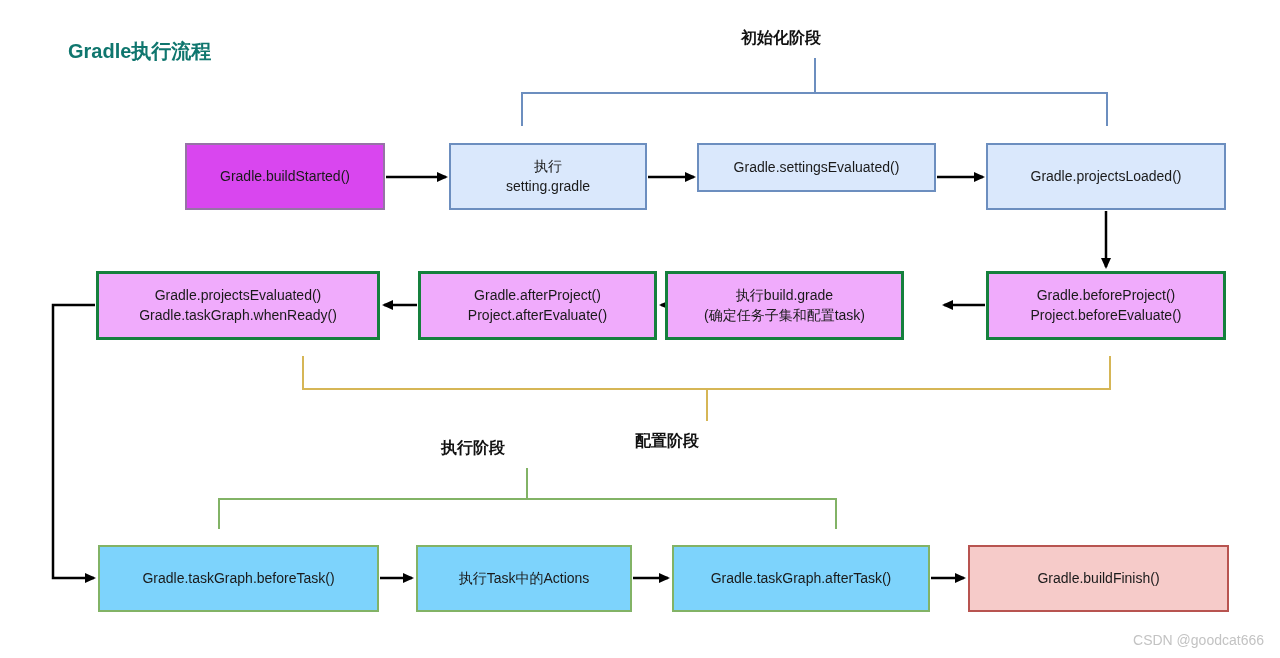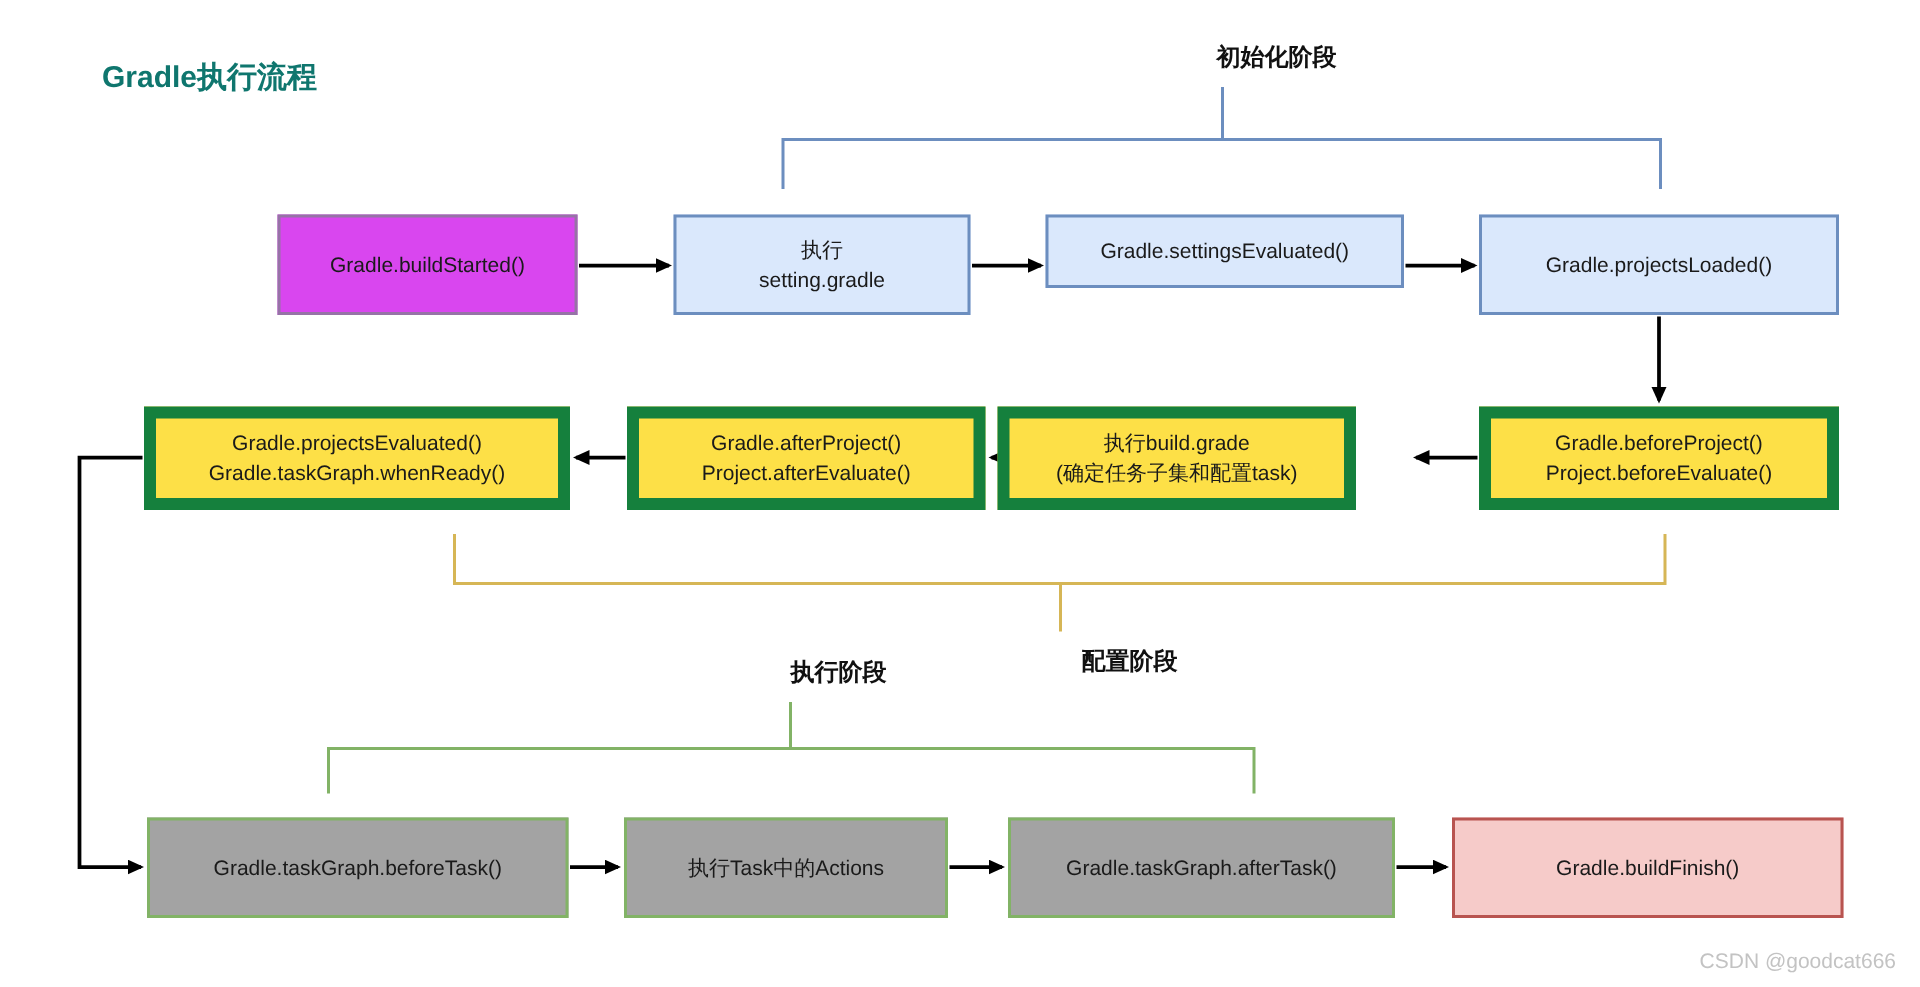--- a/index.html
+++ b/index.html
@@ -26,38 +26,38 @@
     align-items: center;
     justify-content: center;
     text-align: center;
     font-size: 14px;
     line-height: 1.4;
     color: #1a1a1a;
   }
   .box span { display: block; white-space: nowrap; }
   .purple { background: #d946ef; border: 2px solid #9673a6; }
   .blue   { background: #dae8fc; border: 2px solid #6c8ebf; }
-  .orange { background: #fde047; border: 8px solid #15803d; text-align: center; }
-  .green  { background: #a3a3a3; border: 2px solid #82b366; justify-content: center; }
+  .orange { background: #f0abfc; border: 3px solid #15803d; text-align: center; }
+  .green  { background: #7dd3fc; border: 2px solid #82b366; justify-content: center; }
   .red    { background: #f6cbc9; border: 2px solid #b85450; }
   #page-title {
     position: absolute;
     left: 68px; top: 38px;
     z-index: 2;
     font-size: 20px;
     font-weight: bold;
     color: #0f766e;
   }
   .phase-label {
     position: absolute;
     z-index: 2;
     font-size: 16px;
     font-weight: bold;
     color: #111111;
-    text-align: right;
+    text-align: left;
   }
   #phase-init   { left: 741px; top: 28px;  width: 150px; }
   #phase-exec   { left: 441px; top: 438px; width: 150px; }
   #phase-config { left: 635px; top: 431px; width: 150px; }
   #watermark {
     position: absolute;
     right: 16px; bottom: 10px;
     z-index: 2;
     font-size: 14px;
     color: #c3c3c3;

